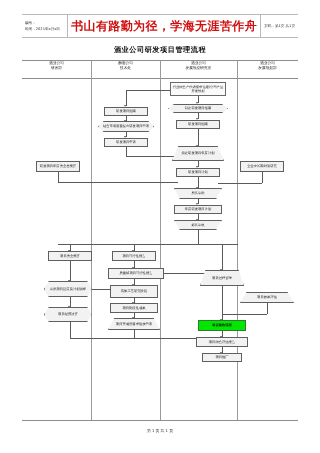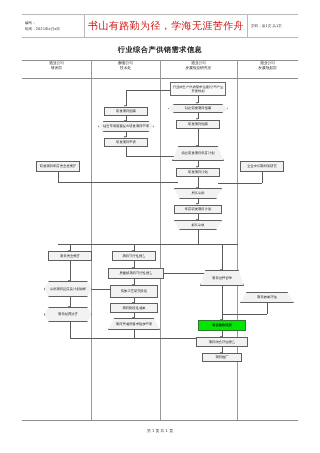--- a/index.html
+++ b/index.html
@@ -15,21 +15,21 @@
     position:absolute;left:22px;top:14px;width:276px;height:22px;
     border-top:1px solid #b9b9b9;border-bottom:1px solid #b9b9b9;
     display:flex;align-items:stretch;
   }
   .hdr-cell{display:flex;flex-direction:column;justify-content:center;padding:0 3px;}
   .hdr-left{width:84px;}
   .hdr-mid{flex:1;border-left:1px solid #b9b9b9;border-right:1px solid #b9b9b9;
            align-items:center;justify-content:center;}
   .hdr-right{width:66px;}
   .hdr-line{font-size:3.6px;line-height:6px;white-space:nowrap;color:#2b2b2b;}
-  .hdr-motto{font-size:10px;font-weight:normal;color:#d01010;letter-spacing:.4px;white-space:nowrap;}
+  .hdr-motto{font-size:12px;font-weight:bold;color:#d01010;letter-spacing:.4px;white-space:nowrap;}
 
   
   .flow-title{
     position:absolute;left:0;top:45px;width:320px;text-align:center;
     font-size:7.2px;font-weight:bold;letter-spacing:.5px;color:#111;
   }
 
   
   .lanes{
     position:absolute;left:22px;top:60px;width:276px;height:360px;
@@ -97,21 +97,21 @@
       <div class="hdr-line">时间：2021年x月x日</div>
     </div>
     <div class="hdr-cell hdr-mid">
       <div class="hdr-motto">书山有路勤为径，学海无涯苦作舟</div>
     </div>
     <div class="hdr-cell hdr-right">
       <div class="hdr-line">页码：第1页 共1页</div>
     </div>
   </div>
 
-  <div class="flow-title">行业综合产供销需求信息</div>
+  <div class="flow-title">酒业公司研发项目管理流程</div>
 
   <div class="lanes">
     <div class="lane-frame-top"></div>
     <div class="lane-head"></div>
     <div class="lane-frame-bot"></div>
 
     <div class="lane-sep" style="left:69px;"></div>
     <div class="lane-sep" style="left:138px;"></div>
     <div class="lane-sep" style="left:215px;"></div>
 

